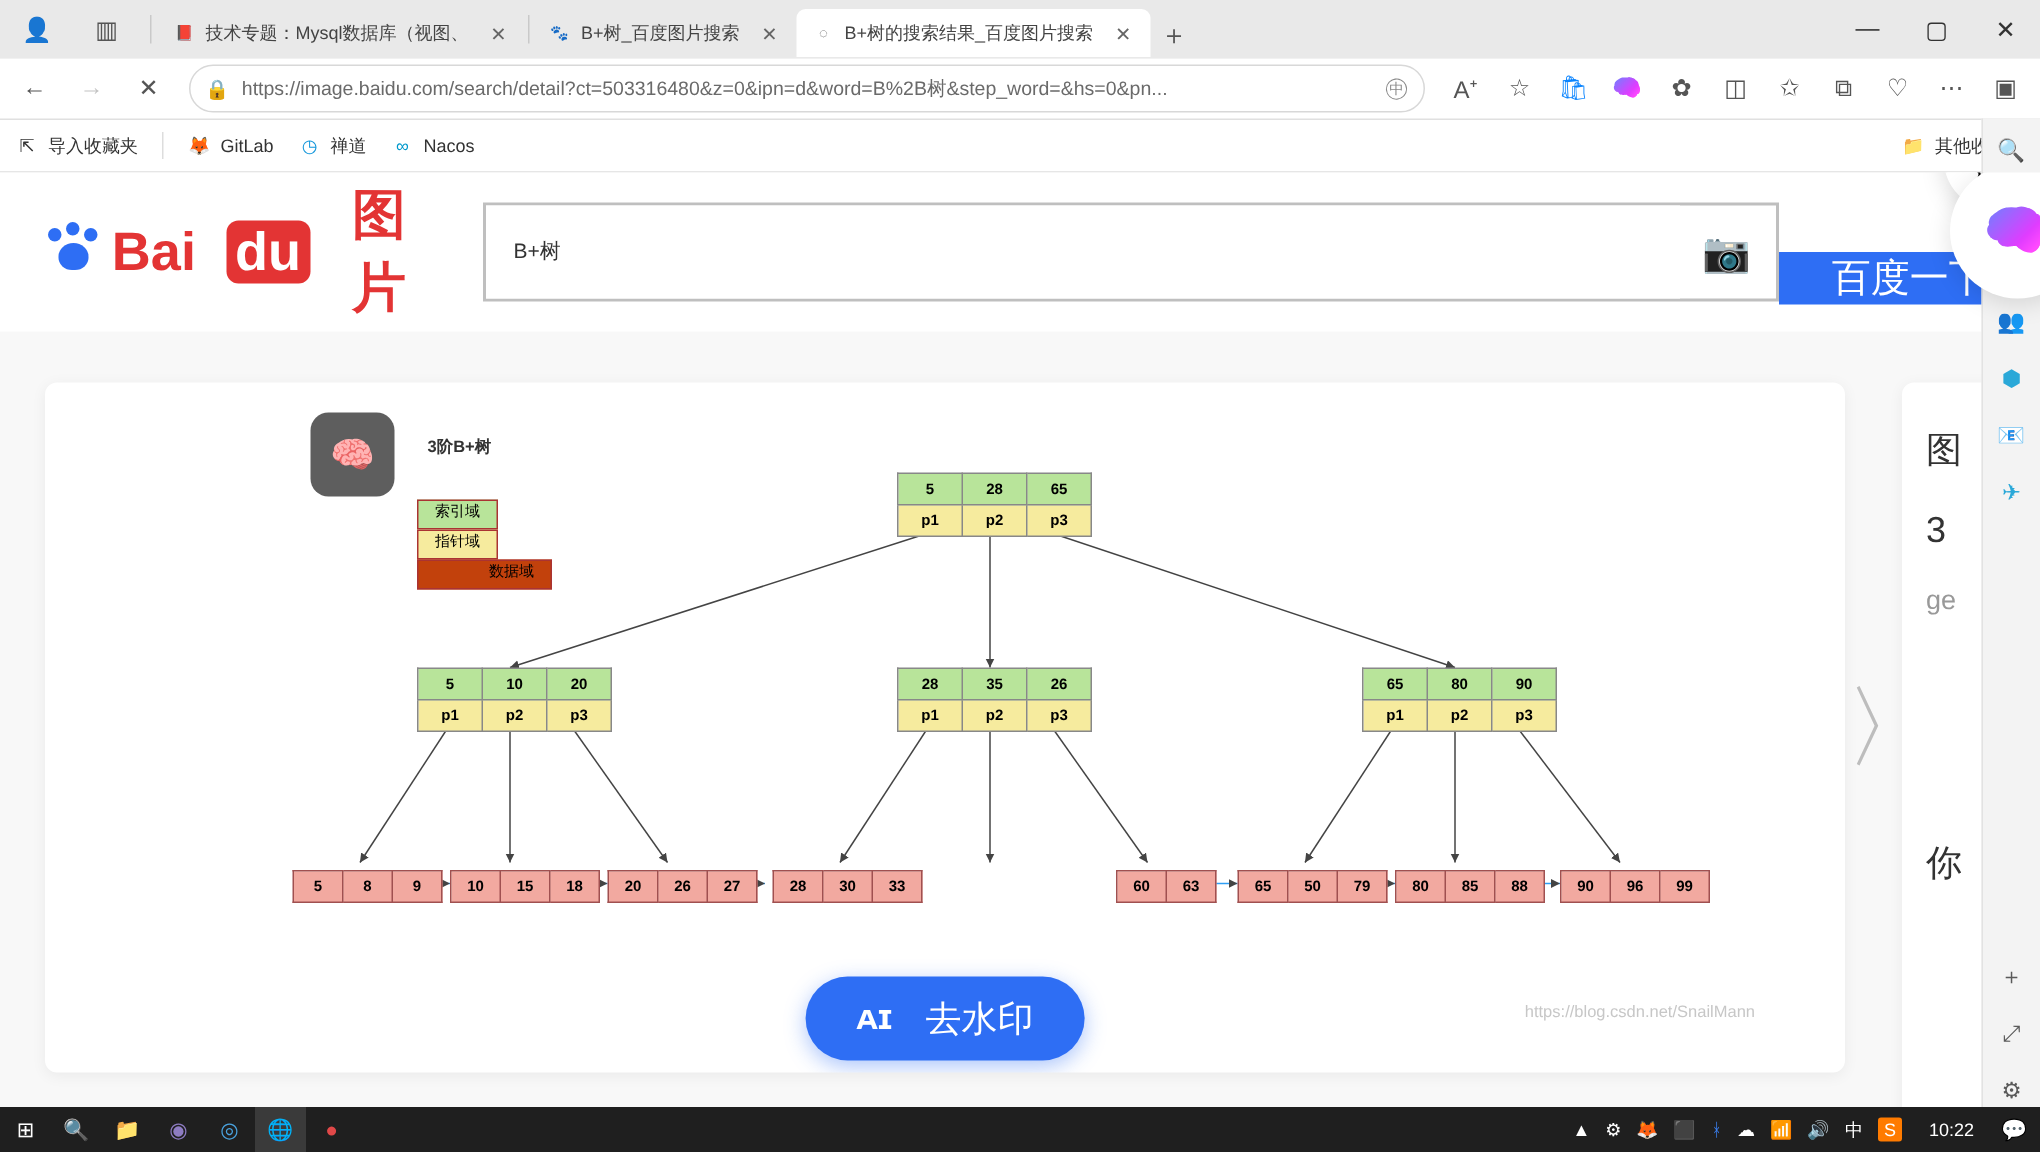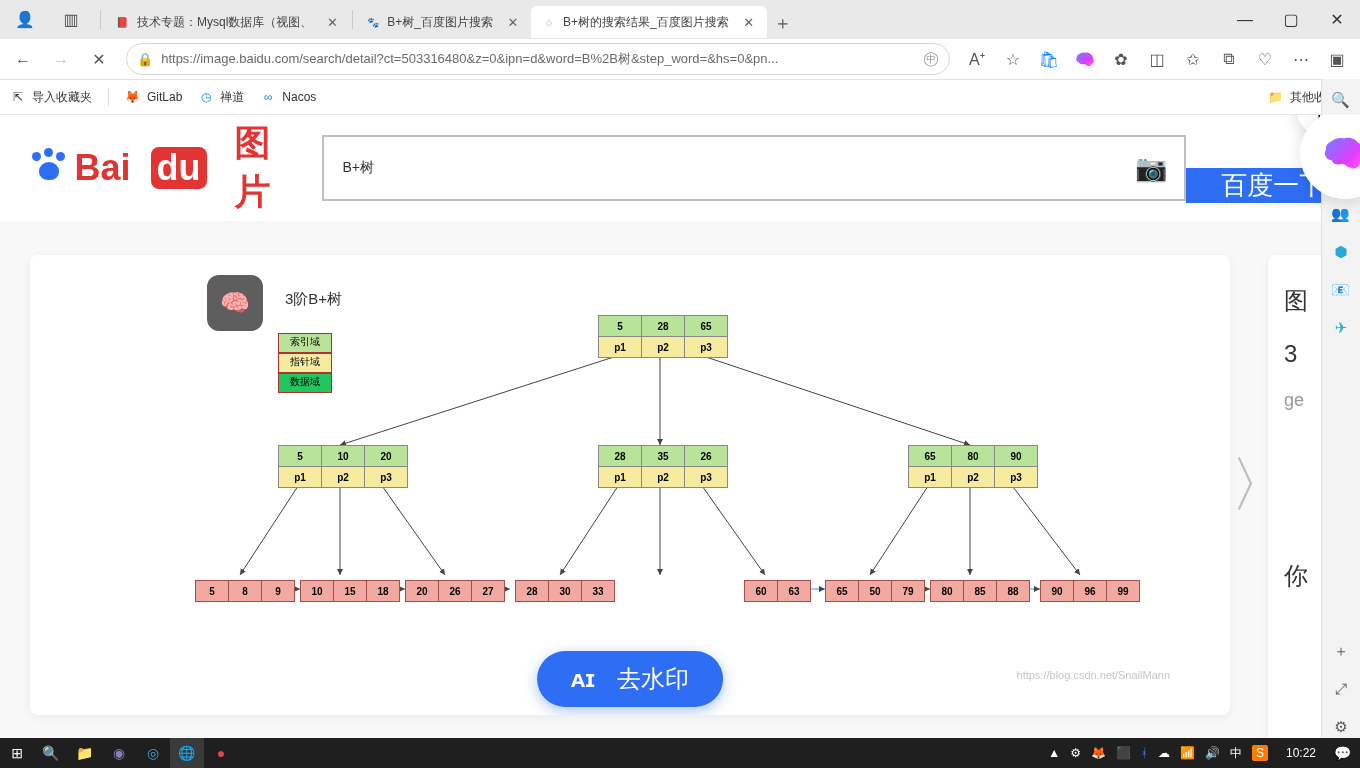--- a/index.html
+++ b/index.html
@@ -45,27 +45,27 @@
   
   .rpanel{position:absolute;right:-40px;top:140px;width:100px;height:460px;background:#fff;border-radius:8px;box-shadow:0 2px 10px rgba(0,0,0,.06);padding:20px 16px;color:#333;font-size:24px;line-height:2.2;overflow:hidden;}
   
   .ai-bubble{position:absolute;right:-30px;top:-6px;width:90px;height:90px;border-radius:50%;background:#fff;box-shadow:0 4px 16px rgba(0,0,0,.12);display:flex;align-items:center;justify-content:center;font-size:36px;z-index:5;}
   .brain-emoji{background:linear-gradient(135deg,#6a8dff,#c04bff 60%,#ff6aa8);-webkit-background-clip:text;background-clip:text;color:transparent;filter:saturate(1.4);}
   .ai-comment{position:absolute;right:0;top:-40px;width:64px;height:64px;border-radius:50%;background:#fff;box-shadow:0 4px 16px rgba(0,0,0,.15);display:flex;align-items:center;justify-content:center;color:#888;font-size:26px;}
   
   .next-arrow{position:absolute;right:70px;top:330px;font-size:60px;color:#bdbdbd;font-weight:300;}
   
   .diagram{position:relative;width:100%;height:100%;}
-  .diag-title{position:absolute;left:255px;top:35px;font-size:15px;font-weight:400;color:#333;}
+  .diag-title{position:absolute;left:255px;top:35px;font-size:11px;font-weight:700;color:#333;}
   .ai-square{position:absolute;left:177px;top:20px;width:56px;height:56px;background:#5e5e5e;border-radius:12px;display:flex;align-items:center;justify-content:center;color:#fff;font-size:24px;}
   .legend{position:absolute;left:248px;top:78px;font-size:10px;text-align:center;}
   .legend div{width:52px;height:18px;border:1px solid #a33;line-height:16px;}
   .lg-idx{background:#b8e49a;}
   .lg-ptr{background:#f6eb9e;}
-  .lg-dat{background:#22c55e;}
+  .lg-dat{background:#c2410c;padding-left:36px;}
   .node{position:absolute;border-collapse:collapse;font-size:10px;font-weight:700;text-align:center;}
   .node td{border:1px solid #888;width:40px;height:18px;}
   .row-key td{background:#b8e49a;}
   .row-ptr td{background:#f6eb9e;}
   .leaf{position:absolute;border-collapse:collapse;font-size:10px;font-weight:700;}
   .leaf td{border:1px solid #a05050;background:#f2a9a0;width:30px;height:18px;text-align:center;}
   svg.edges{position:absolute;left:0;top:0;width:100%;height:100%;pointer-events:none;}
   .watermark-btn{position:absolute;left:50%;transform:translateX(-50%);bottom:8px;background:#2e6ef4;color:#fff;border-radius:30px;padding:12px 34px;font-size:24px;display:flex;align-items:center;gap:22px;box-shadow:0 4px 14px rgba(46,110,244,.4);}
   .wm-src{position:absolute;right:60px;bottom:34px;font-size:11px;color:#c7c7c7;}
   

